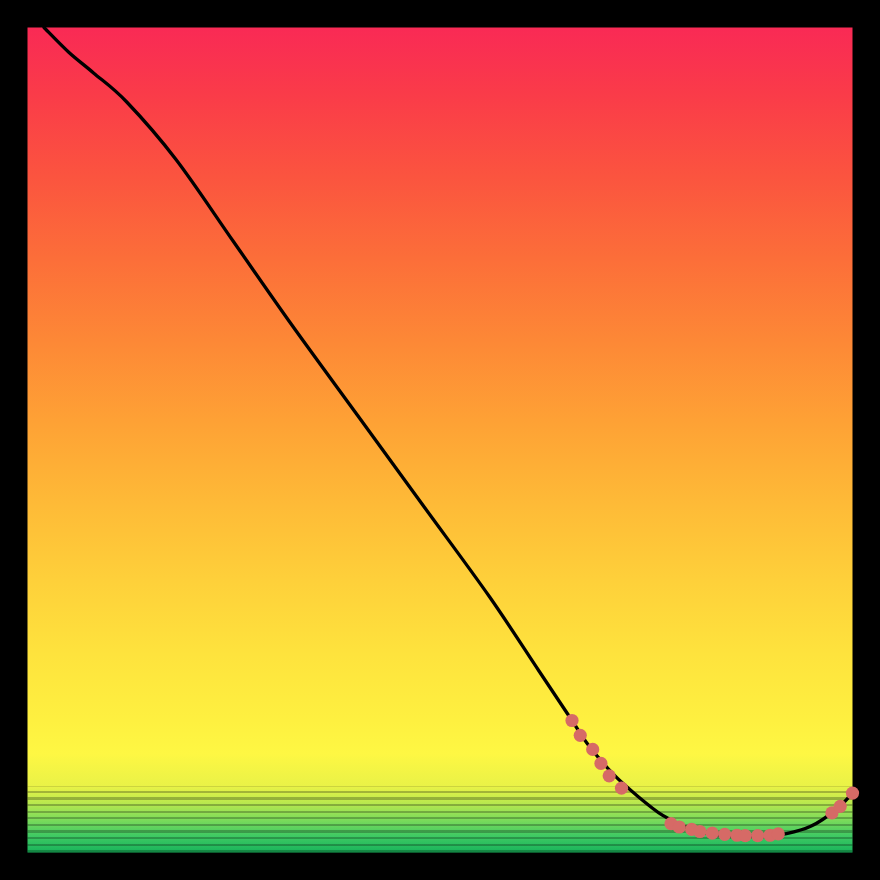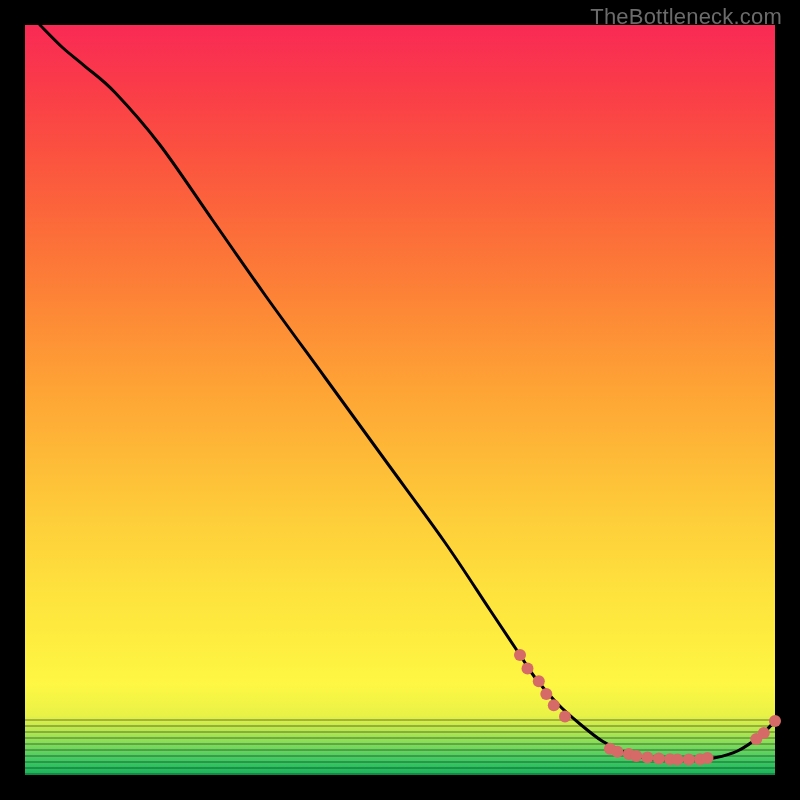--- a/index.html
+++ b/index.html
@@ -69,21 +69,20 @@
     top: 0;
     width: 750px;
     height: 750px;
     overflow: visible;
   }
 </style>
 </head>
 <body>
 
 <div class="frame">
-  <div class="watermark">TheBottleneck.com</div>
 
   <div class="plot-area">
     <svg class="curve" viewBox="0 0 750 750" preserveAspectRatio="none">
       <path id="curve-path" fill="none" stroke="#000000" stroke-width="3" stroke-linecap="round" stroke-linejoin="round" d="M 15.0 0.0 C 18.8 3.8, 30.0 15.6, 37.5 22.5 C 45.0 29.4, 51.3 33.8, 60.0 41.3 C 68.8 48.8, 77.5 54.4, 90.0 67.5 C 102.5 80.6, 118.8 98.8, 135.0 120.0 C 151.3 141.3, 170.0 170.0, 187.5 195.0 C 205.0 220.0, 221.3 243.8, 240.0 270.0 C 258.8 296.3, 280.0 325.0, 300.0 352.5 C 320.0 380.0, 340.0 407.5, 360.0 435.0 C 380.0 462.5, 402.5 492.5, 420.0 517.5 C 437.5 542.5, 452.5 566.3, 465.0 585.0 C 477.5 603.8, 487.5 618.8, 495.0 630.0 C 502.5 641.3, 503.8 644.4, 510.0 652.5 C 516.3 660.6, 525.0 671.0, 532.5 678.8 C 540.0 686.5, 547.5 692.8, 555.0 699.0 C 562.5 705.3, 570.0 711.5, 577.5 716.3 C 585.0 721.0, 592.5 724.6, 600.0 727.5 C 607.5 730.4, 615.0 732.3, 622.5 733.5 C 630.0 734.8, 637.5 734.8, 645.0 735.0 C 652.5 735.3, 660.0 735.4, 667.5 735.0 C 675.0 734.6, 682.5 734.3, 690.0 732.8 C 697.5 731.3, 705.0 729.6, 712.5 726.0 C 720.0 722.4, 728.8 716.0, 735.0 711.0 C 741.3 706.0, 747.5 698.5, 750.0 696.0"></path>
       <g id="markers-group">
           <circle cx="495.0" cy="630.0" r="6" fill="#d66a66"></circle>
           <circle cx="502.5" cy="643.5" r="6" fill="#d66a66"></circle>
           <circle cx="513.8" cy="656.3" r="6" fill="#d66a66"></circle>
           <circle cx="521.3" cy="669.0" r="6" fill="#d66a66"></circle>
           <circle cx="528.8" cy="680.3" r="6" fill="#d66a66"></circle>

